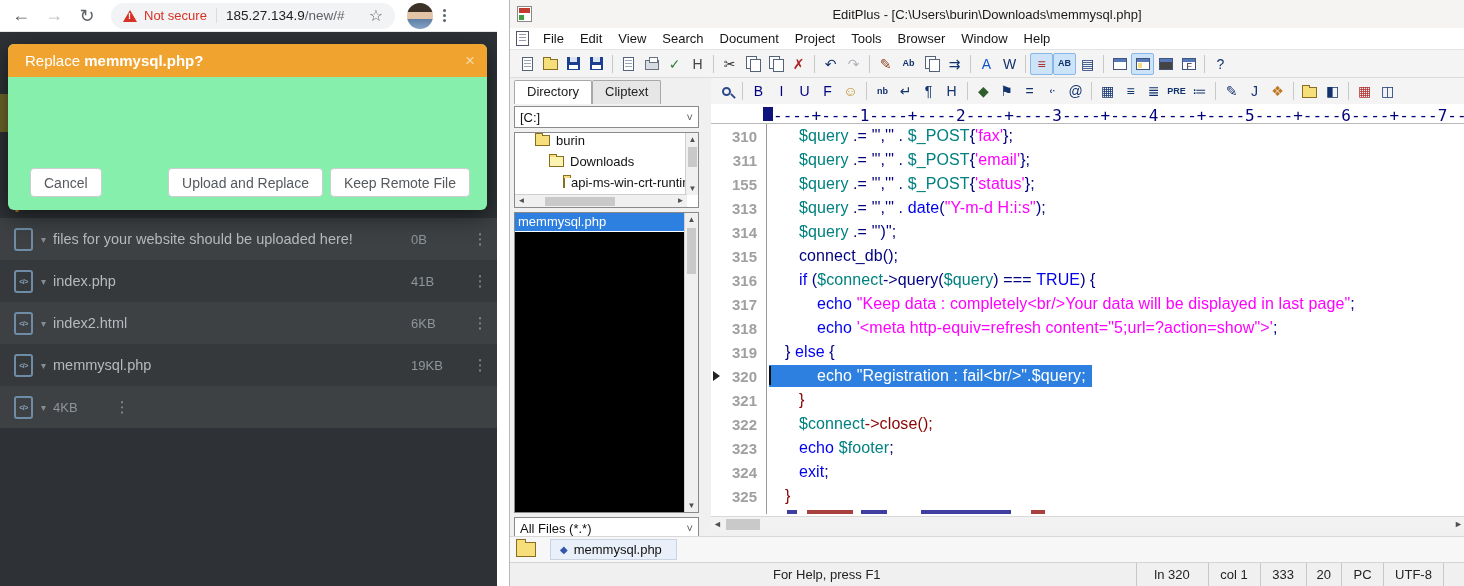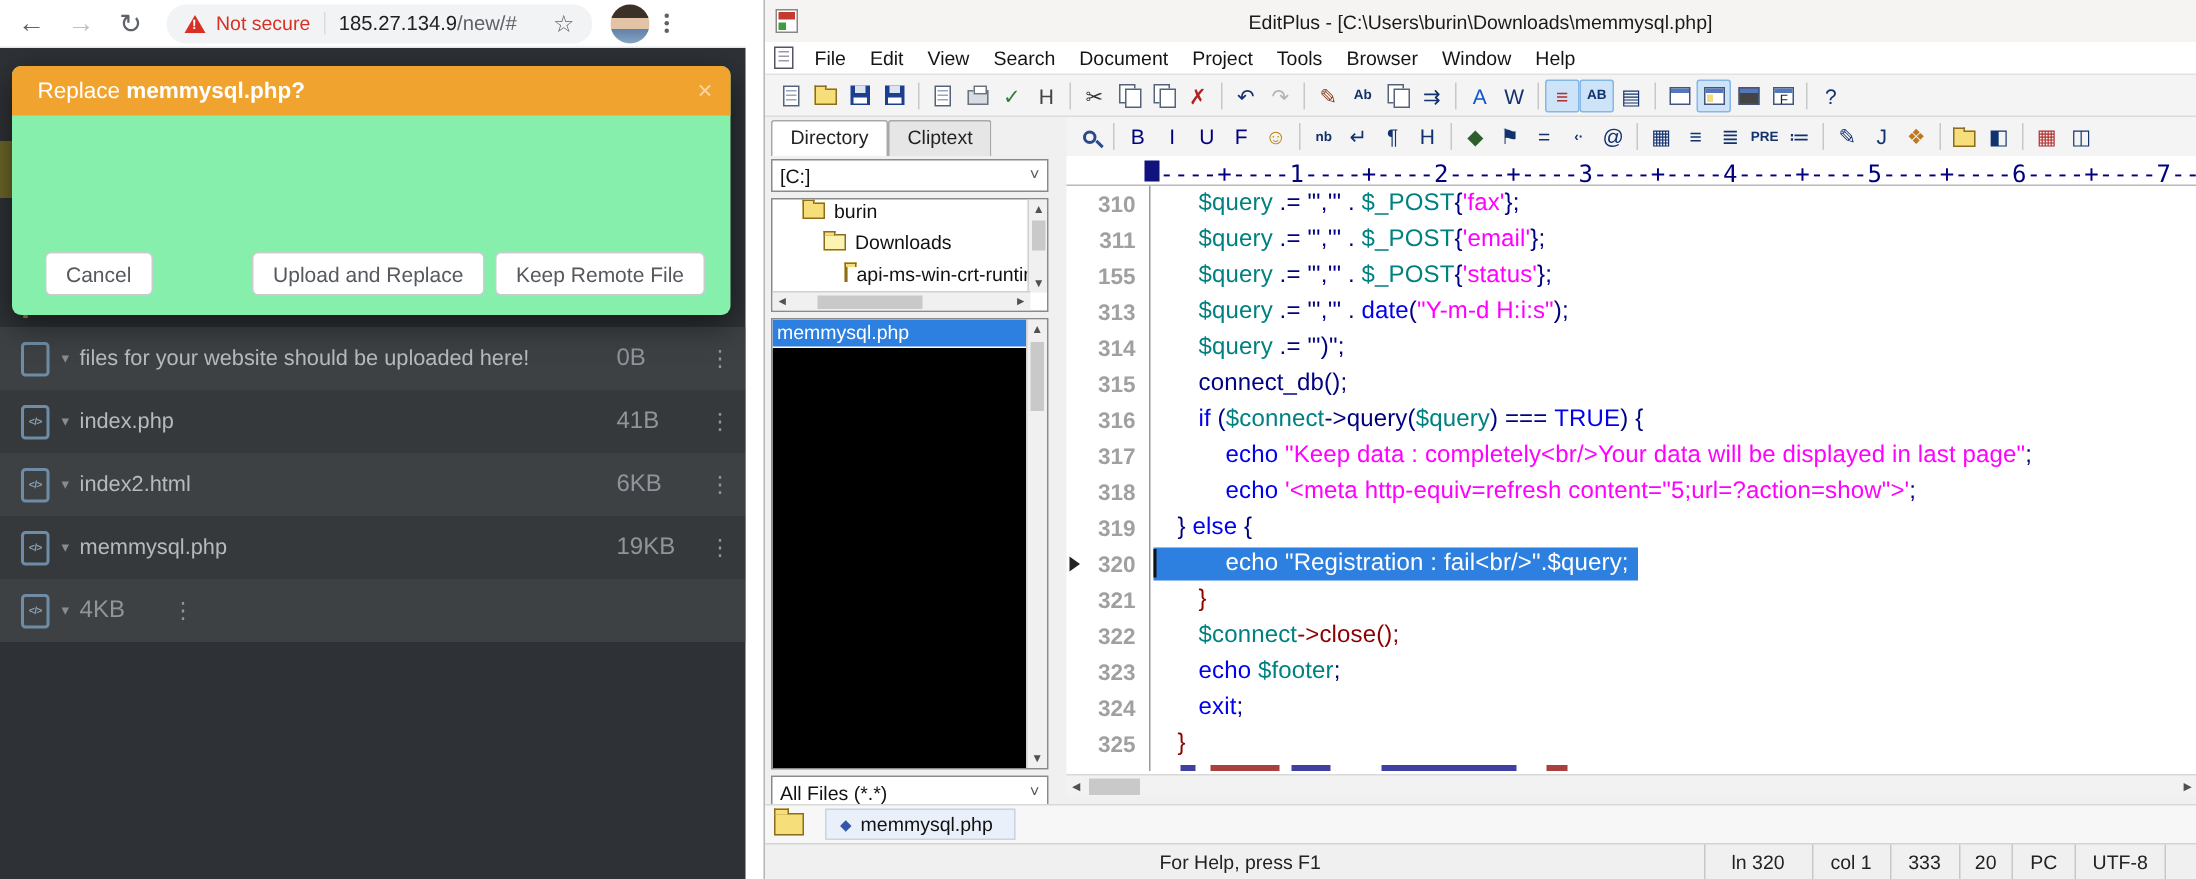--- a/index.html
+++ b/index.html
@@ -26,21 +26,21 @@
   .c-page { position:absolute; left:0; top:32px; width:497px; height:554px; background:#2e3236; overflow:hidden; }
   .olive-strip { position:absolute; left:0; top:62px; width:8px; height:38px; background:#6e682a; }
   .up-row { position:absolute; left:0; top:158px; width:100%; height:26px; display:flex; align-items:center; }
   .up-label { color:#9aa0a6; font-size:14px; position:absolute; left:56px; }
   .f-row { position:absolute; left:0; width:100%; height:42px; display:flex; align-items:center; }
   .f-row.alt0 { background:#3d4144; } .f-row.alt1 { background:#35393c; }
   .fico { width:19px; height:23px; border:2px solid #6f8ca6; border-radius:3px; margin-left:14px; position:relative; flex:none; display:flex;align-items:center;justify-content:center; }
   .fico span { font-size:7px; color:#8aa3ba; font-weight:bold; letter-spacing:-0.5px; }
   .f-caret { color:#878c91; font-size:10px; margin:0 7px 0 8px; }
   .f-name { color:#b7babd; font-size:14.5px; flex:1; white-space:nowrap; overflow:hidden; }
-  .f-size { color:#8f959a; font-size:16px; width:52px; text-align:left; }
+  .f-size { color:#8f959a; font-size:13px; width:52px; text-align:left; }
   .f-kebab { color:#8f959a; font-size:15px; width:34px; text-align:center; }
 
   
   .dlg { position:absolute; left:8px; top:12px; width:479px; height:166px; background:#86efac; border-radius:6px; box-shadow:0 6px 22px rgba(0,0,0,.55); }
   .dlg-head { height:33px; background:#f0a32f; border-radius:6px 6px 0 0; display:flex; align-items:center; padding:0 12px 0 17px; }
   .dlg-title { color:#fff; font-size:15px; }
   .dlg-title b { font-weight:bold; }
   .dlg-close { margin-left:auto; color:#f7d9a8; font-size:17px; line-height:1; }
   .dlg-body { padding:15px 22px 0 22px; font-size:14px; color:#4a4e52; line-height:21px; }
   .dlg-body b { color:#3c4043; }

